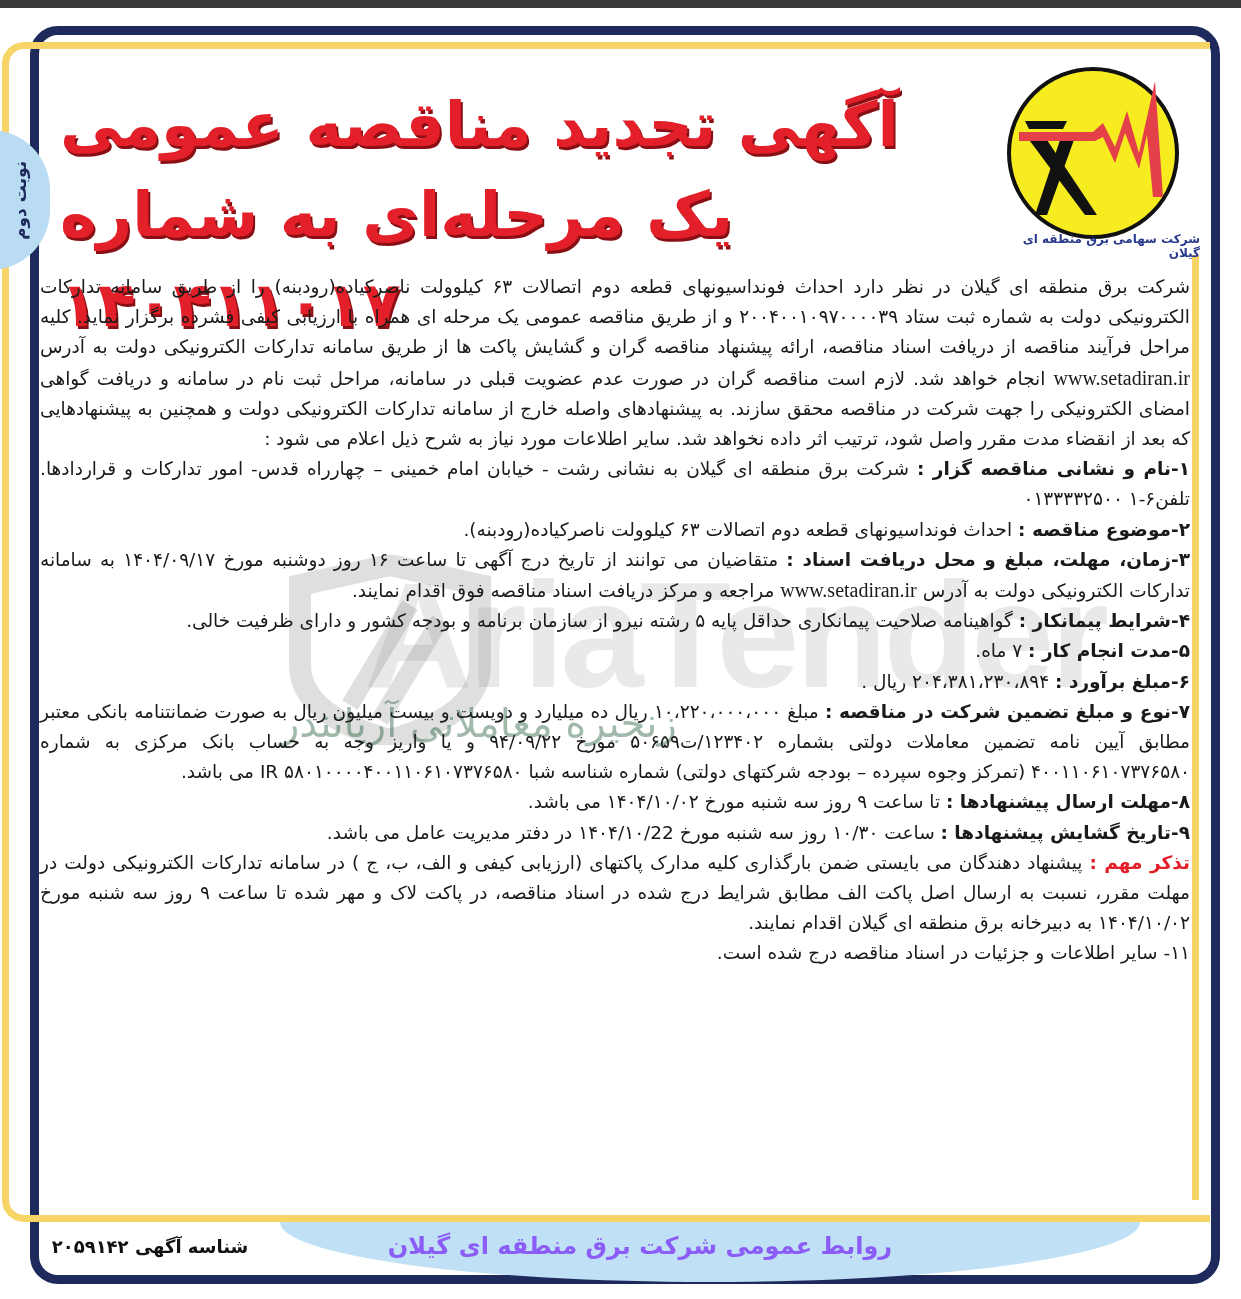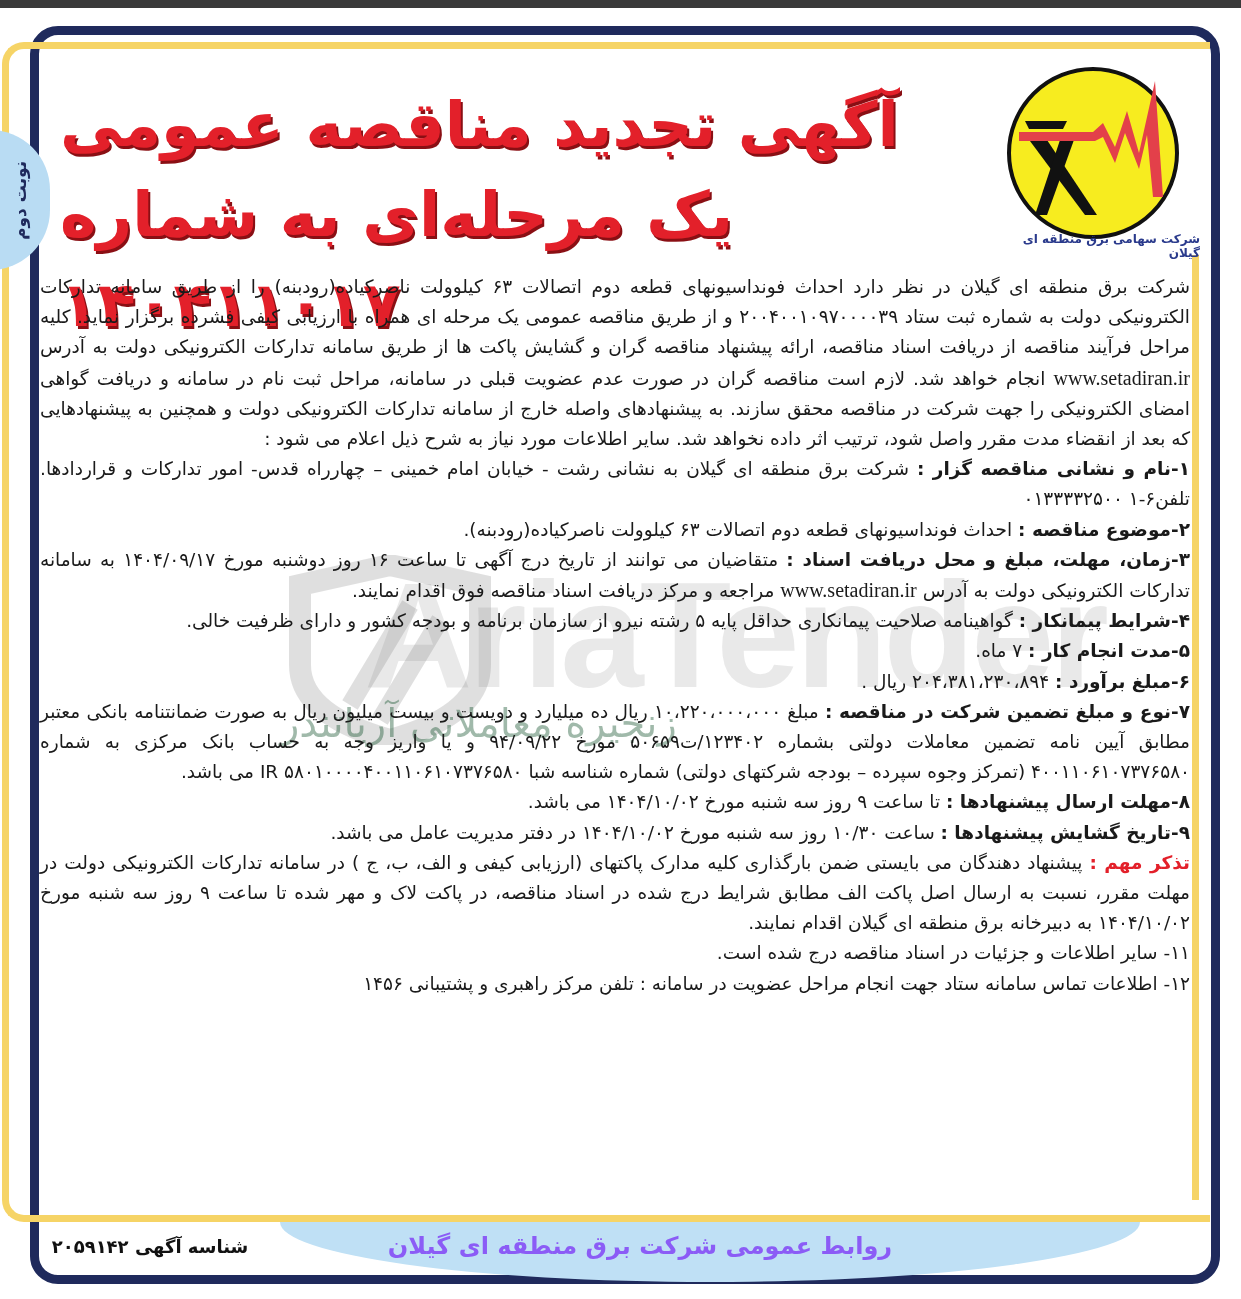--- a/index.html
+++ b/index.html
@@ -136,24 +136,23 @@
     <span>انجام خواهد شد. لازم است مناقصه گران در صورت عدم عضویت قبلی در سامانه، مراحل ثبت نام در سامانه و دریافت گواهی امضای الکترونیکی را جهت شرکت در مناقصه محقق سازند. به پیشنهادهای واصله خارج از سامانه تدارکات الکترونیکی دولت و همچنین به پیشنهادهایی که بعد از انقضاء مدت مقرر واصل شود، ترتیب اثر داده نخواهد شد. سایر اطلاعات مورد نیاز به شرح ذیل اعلام می شود :</span>
   </p>
   <p><span class="b">۱-</span><span class="b">نام و نشانی مناقصه گزار :</span> <span>شرکت برق منطقه ای گیلان به نشانی رشت - خیابان امام خمینی – چهارراه قدس- امور تدارکات و قراردادها. تلفن۶-۱ ۰۱۳۳۳۳۲۵۰۰</span></p>
   <p><span class="b">۲-</span><span class="b">موضوع مناقصه :</span> <span>احداث فونداسیونهای قطعه دوم اتصالات ۶۳ کیلوولت ناصرکیاده(رودبنه).</span></p>
   <p><span class="b">۳-</span><span class="b">زمان، مهلت، مبلغ و محل دریافت اسناد :</span> <span>متقاضیان می توانند از تاریخ درج آگهی تا ساعت ۱۶ روز دوشنبه مورخ ۱۴۰۴/۰۹/۱۷ به سامانه تدارکات الکترونیکی دولت به آدرس</span> <span class="latin">www.setadiran.ir</span> <span>مراجعه و مرکز دریافت اسناد مناقصه فوق اقدام نمایند.</span></p>
   <p><span class="b">۴-</span><span class="b">شرایط پیمانکار :</span> <span>گواهینامه صلاحیت پیمانکاری حداقل پایه ۵ رشته نیرو از سازمان برنامه و بودجه کشور و دارای ظرفیت خالی.</span></p>
   <p><span class="b">۵-</span><span class="b">مدت انجام کار :</span> <span>۷ ماه.</span></p>
   <p><span class="b">۶-</span><span class="b">مبلغ برآورد :</span> <span>۲۰۴،۳۸۱،۲۳۰،۸۹۴ ریال .</span></p>
   <p><span class="b">۷-</span><span class="b">نوع و مبلغ تضمین شرکت در مناقصه :</span> <span>مبلغ ۱۰،۲۲۰،۰۰۰،۰۰۰ ریال ده میلیارد و دویست و بیست میلیون ریال به صورت ضمانتنامه بانکی معتبر مطابق آیین نامه تضمین معاملات دولتی بشماره ۱۲۳۴۰۲/ت۵۰۶۵۹ مورخ ۹۴/۰۹/۲۲ و یا واریز وجه به حساب بانک مرکزی به شماره ۴۰۰۱۱۰۶۱۰۷۳۷۶۵۸۰ (تمرکز وجوه سپرده – بودجه شرکتهای دولتی) شماره شناسه شبا IR ۵۸۰۱۰۰۰۰۴۰۰۱۱۰۶۱۰۷۳۷۶۵۸۰ می باشد.</span></p>
   <p><span class="b">۸-</span><span class="b">مهلت ارسال پیشنهادها :</span> <span>تا ساعت ۹ روز سه شنبه مورخ ۱۴۰۴/۱۰/۰۲ می باشد.</span></p>
-  <p><span class="b">۹-</span><span class="b">تاریخ گشایش پیشنهادها :</span> <span>ساعت ۱۰/۳۰ روز سه شنبه مورخ ۱۴۰۴/۱۰/۰۲ در دفتر مدیریت عامل می باشد.</span></p>
+  <p><span class="b">۹-</span><span class="b">تاریخ گشایش پیشنهادها :</span> <span>ساعت ۱۰/۳۰ روز سه شنبه مورخ ۱۴۰۴/۱۰/22 در دفتر مدیریت عامل می باشد.</span></p>
   <p><span class="red">تذکر مهم :</span> <span>پیشنهاد دهندگان می بایستی ضمن بارگذاری کلیه مدارک پاکتهای (ارزیابی کیفی و الف، ب، ج ) در سامانه تدارکات الکترونیکی دولت در مهلت مقرر، نسبت به ارسال اصل پاکت الف مطابق شرایط درج شده در اسناد مناقصه، در پاکت لاک و مهر شده تا ساعت ۹ روز سه شنبه مورخ ۱۴۰۴/۱۰/۰۲ به دبیرخانه برق منطقه ای گیلان اقدام نمایند.</span></p>
   <p><span>۱۱-</span> <span>سایر اطلاعات و جزئیات در اسناد مناقصه درج شده است.</span></p>
-  <p><span>۱۲-</span> <span>اطلاعات تماس سامانه ستاد جهت انجام مراحل عضویت در سامانه : تلفن مرکز راهبری و پشتیبانی ۱۴۵۶</span></p>
 </div>
 
 <div class="footer-arc"></div>
 <div class="footer-title">روابط عمومی شرکت برق منطقه ای گیلان</div>
 <div class="footer-id">
   <span>شناسه آگهی</span>
   <span>۲۰۵۹۱۴۲</span>
 </div>
 
 </body></html>

